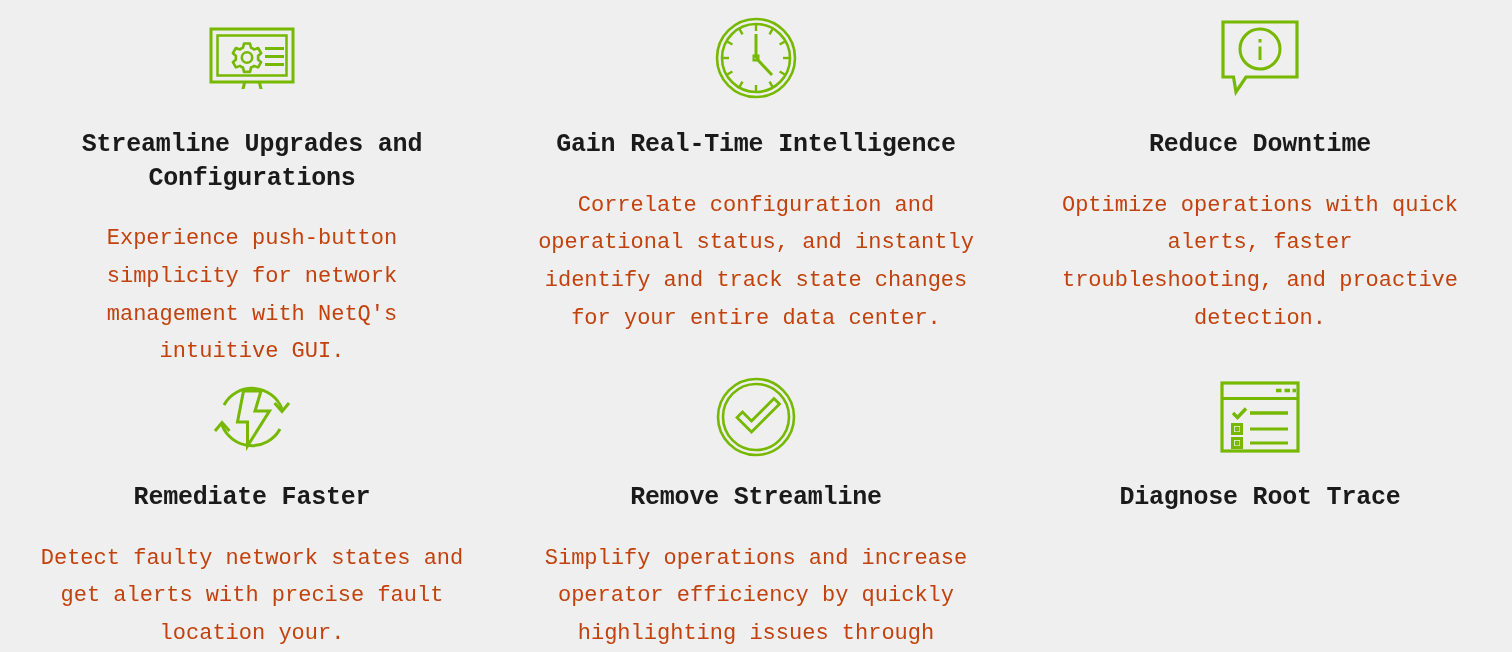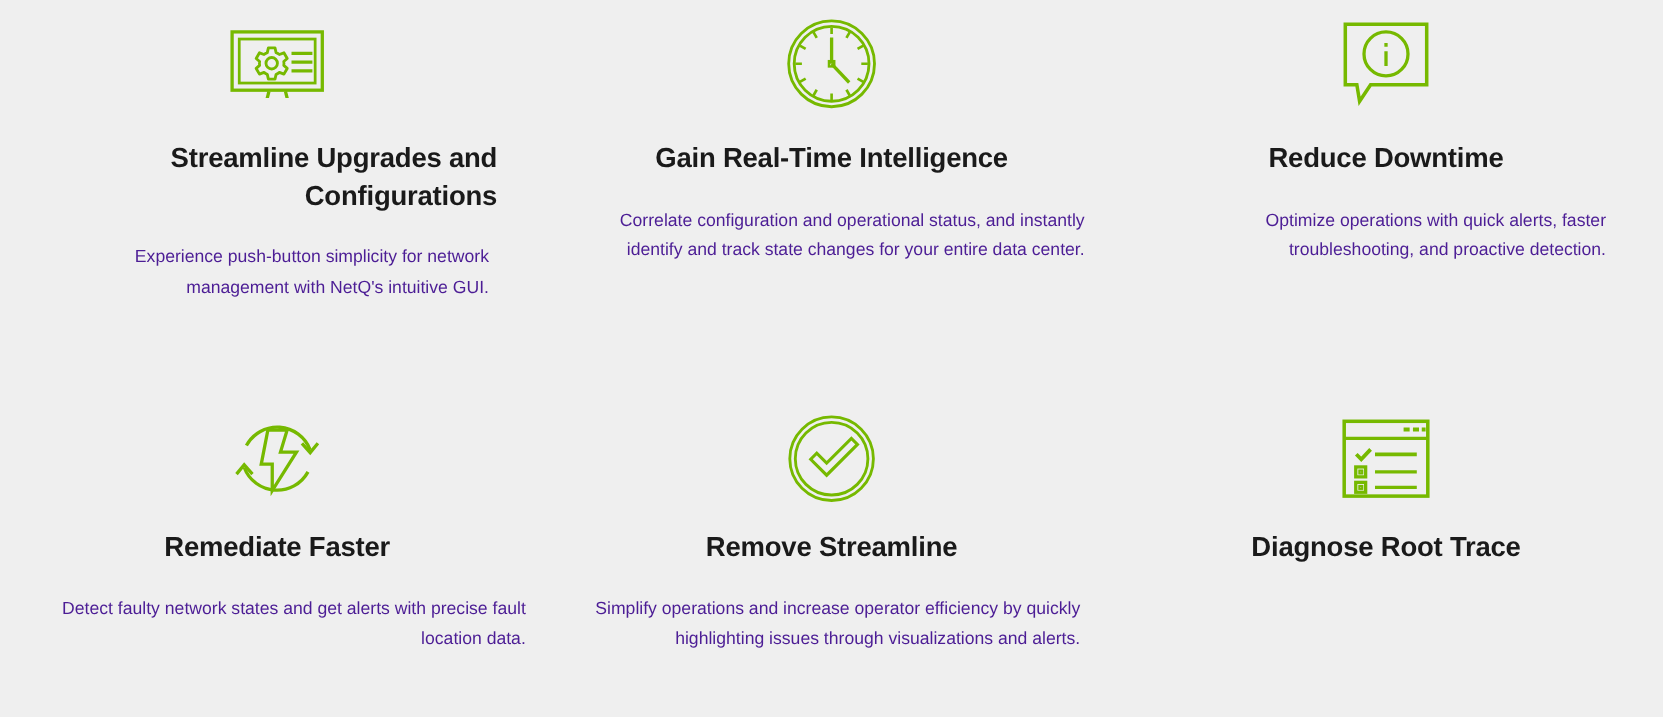--- a/index.html
+++ b/index.html
@@ -23,22 +23,23 @@
     display: grid;
     grid-template-columns: repeat(3, 1fr);
     grid-template-rows: 359px 293px;
     align-items: start;
   }
 
   .feature-card {
     display: flex;
     flex-direction: column;
     align-items: center;
-    text-align: right;
+    text-align: center;
     padding: 0 18px;
+    font-family: Liberation Mono, monospace;
   }
 
   .row-1 .icon-wrap { margin-top: 22px; }
   .row-2 .icon-wrap { margin-top: 22px; }
 
   .icon-wrap {
     width: 92px;
     height: 72px;
     display: flex;
     align-items: center;
@@ -53,23 +54,23 @@
     line-height: 1.34;
     color: #1a1a1a;
     letter-spacing: -0.2px;
     margin-top: 34px;
     max-width: 400px;
   }
 
   .row-2 .card-title { margin-top: 28px; }
 
   .card-desc {
-    font-size: 16px;
+    font-size: 22px;
     line-height: 1.72;
-    color: #4c1d95;
+    color: #c2410c;
     margin-top: 25px;
     max-width: 452px;
   }
 
   
   .col-1 .card-desc { max-width: 385px; }
   .col-2 .card-desc { max-width: 460px; }
   .col-3 .card-desc { max-width: 400px; }
 
   .row-2.col-1 .card-desc { max-width: 452px; }
@@ -146,21 +147,21 @@
     <div class="icon-wrap">
       <svg width="84" height="80" viewBox="0 0 84 80" fill="none" stroke="#76b900">
         <path d="M14 28 A32 32 0 0 1 72 32" stroke-width="3" stroke-linecap="butt"></path>
         <path d="M64.5 26 L72 34.5 L79 26" stroke-width="3" stroke-linecap="butt" stroke-linejoin="miter"></path>
         <path d="M70 52 A32 32 0 0 1 12 48" stroke-width="3" stroke-linecap="butt"></path>
         <path d="M5 54 L12 45.5 L19.5 54" stroke-width="3" stroke-linecap="butt" stroke-linejoin="miter"></path>
         <path d="M33.5 14 H51 L45 34 H59.5 L37.5 69 V45 H27.5 Z" stroke-width="3" stroke-linejoin="miter"></path>
       </svg>
     </div>
     <h3 class="card-title">Remediate Faster</h3>
-    <p class="card-desc">Detect faulty network states and get alerts with precise fault location data.</p>
+    <p class="card-desc">Detect faulty network states and get alerts with precise fault location your.</p>
   </div>
 
   <div class="feature-card row-2 col-2">
     <div class="icon-wrap">
       <svg width="80" height="80" viewBox="0 0 80 80" fill="none" stroke="#76b900">
         <circle cx="40" cy="40" r="38" stroke-width="2.6"></circle>
         <circle cx="40" cy="40" r="33" stroke-width="2.6"></circle>
         <path d="M21 40.5 L26.5 35 L35.5 44 L58 21.5 L63.5 27 L35.5 55 Z" stroke-width="2.8" stroke-linejoin="miter"></path>
       </svg>
     </div>

